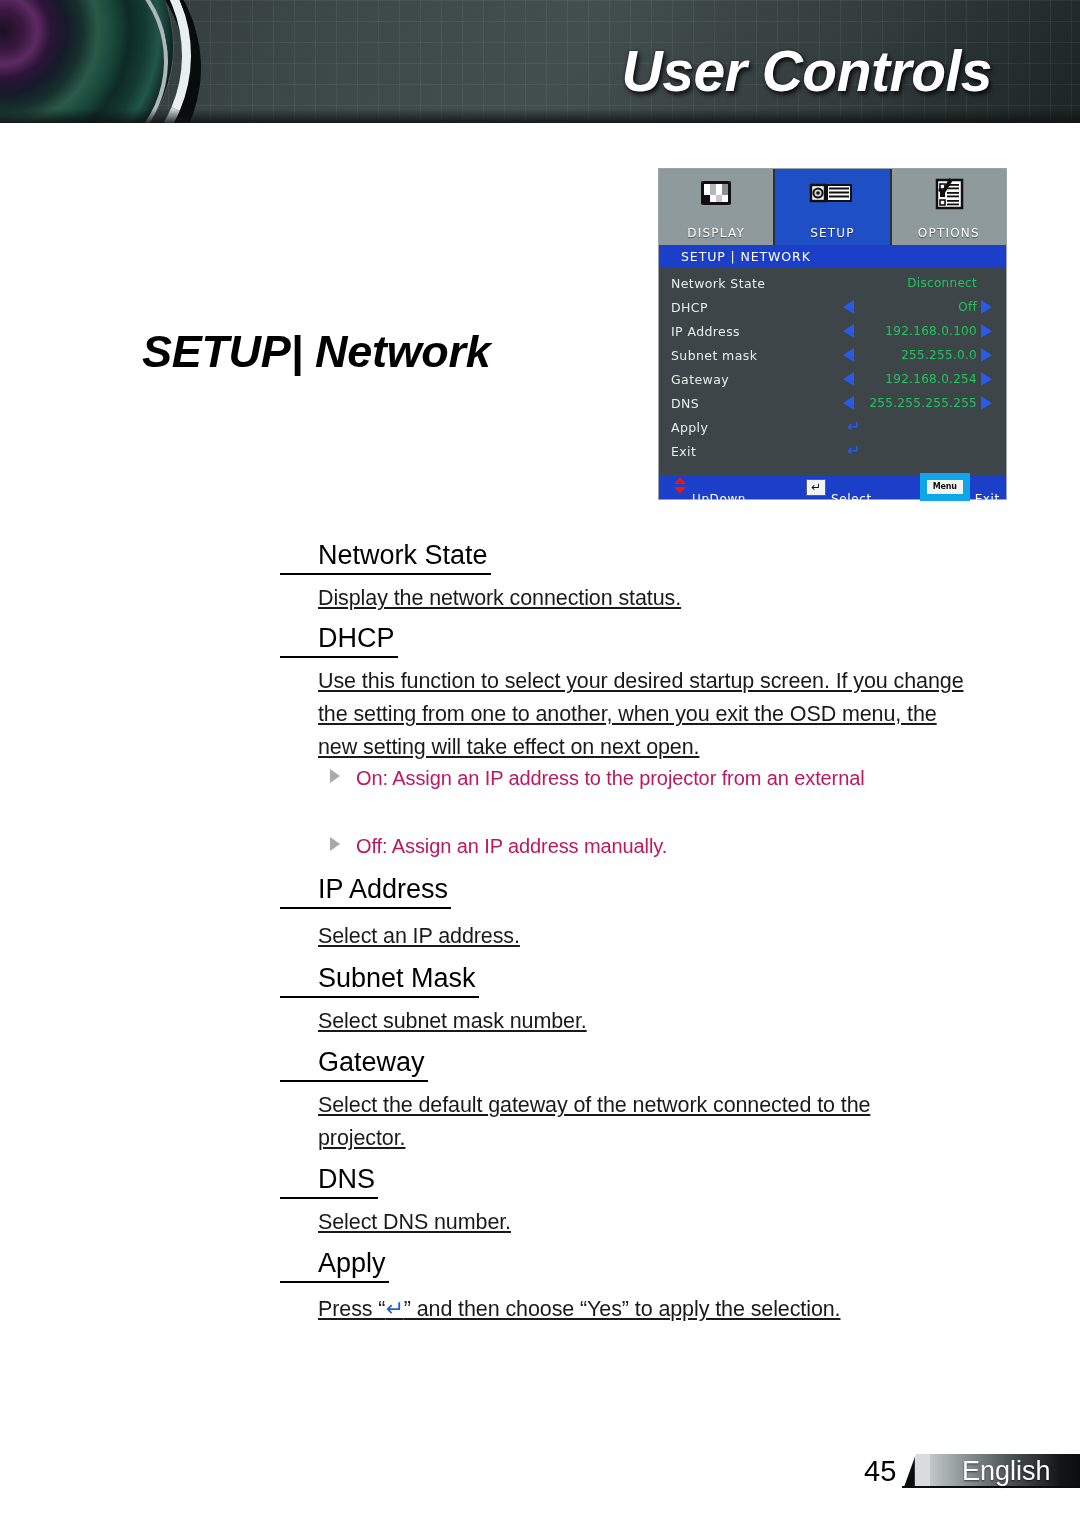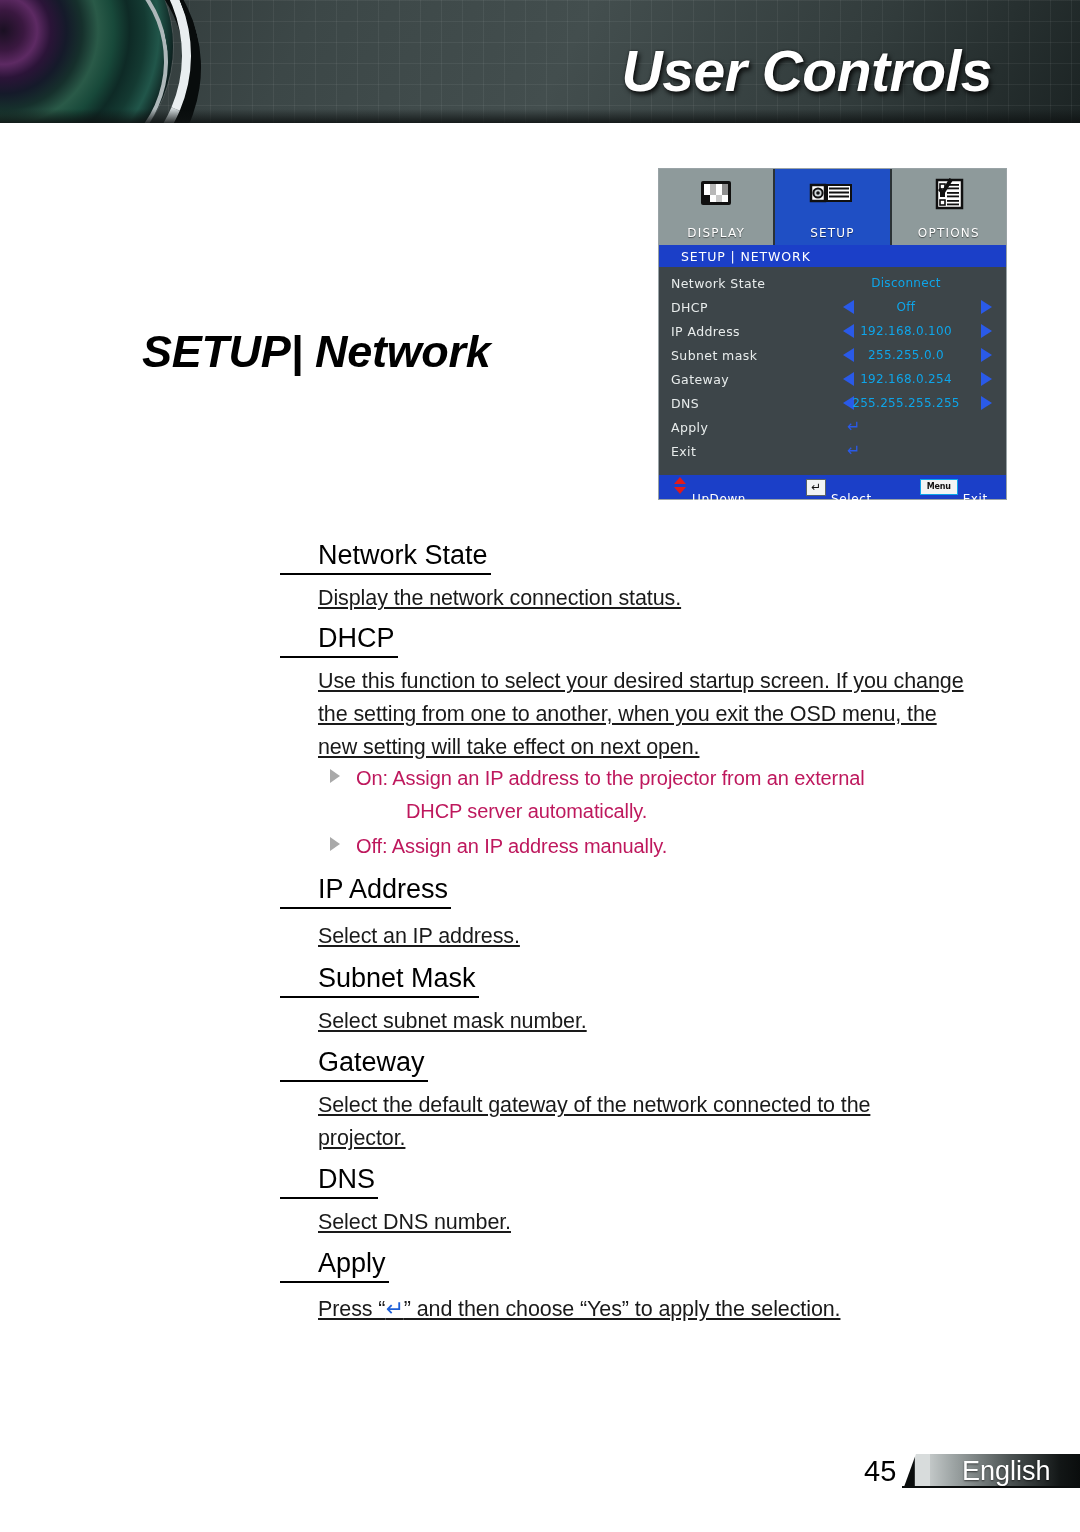--- a/index.html
+++ b/index.html
@@ -184,26 +184,26 @@
   }
   .osd-row .label {
     font-size: 12.5px;
     color: #e8ecec;
     letter-spacing: 0.4px;
     flex: 0 0 auto;
     width: 180px;
   }
   .osd-row .value {
     font-size: 12px;
-    color: #0ea5e9;
+    color: #22c55e;
     letter-spacing: 0.3px;
     position: absolute;
     left: 176px;
     width: 142px;
-    text-align: center;
+    text-align: right;
   }
   .arrow-l, .arrow-r {
     position: absolute;
     width: 0; height: 0;
     border-top: 7px solid transparent;
     border-bottom: 7px solid transparent;
   }
   .arrow-l { left: 184px; border-right: 11px solid #2a5ae8; }
   .arrow-r { right: 14px; border-left: 11px solid #2a5ae8; }
   .enter-glyph {
@@ -240,21 +240,21 @@
     background: #f2f4f4;
     border: 1px solid #5b6366;
     color: #111;
     font-size: 12px;
     line-height: 13px;
     padding: 1px 4px;
     display: inline-block;
   }
   .key-menu {
     background: #f2f4f4;
-    border: 1px solid #0ea5e9;
+    border: 7px solid #0ea5e9;
     color: #111;
     font-size: 8px;
     line-height: 12px;
     padding: 1px 6px;
     letter-spacing: -0.2px;
     display: inline-block;
     font-weight: bold;
   }
 
   
@@ -506,21 +506,20 @@
   <div class="para" style="left:318px; top:582px; width:700px;">Display the network connection status.</div>
 
   <div class="sec-head" style="left:280px; top:623px;">
     <span class="underline-box">DHCP</span>
   </div>
   <div class="para" style="left:318px; top:665px; width:660px;">Use this function to select your desired startup screen. If you change the setting from one to another, when you exit the OSD menu, the new setting will take effect on next open.</div>
 
   <div class="bullet" style="left:330px; top:762px; width:660px;">
     <span class="tri"></span>
     <span>On: Assign an IP address to the projector from an external</span>
-    <span class="cont">DHCP server automatically.</span>
   </div>
 
   <div class="bullet" style="left:330px; top:830px; width:660px;">
     <span class="tri"></span>
     <span>Off: Assign an IP address manually.</span>
   </div>
 
   <div class="sec-head" style="left:280px; top:874px;">
     <span class="underline-box">IP Address</span>
   </div>

